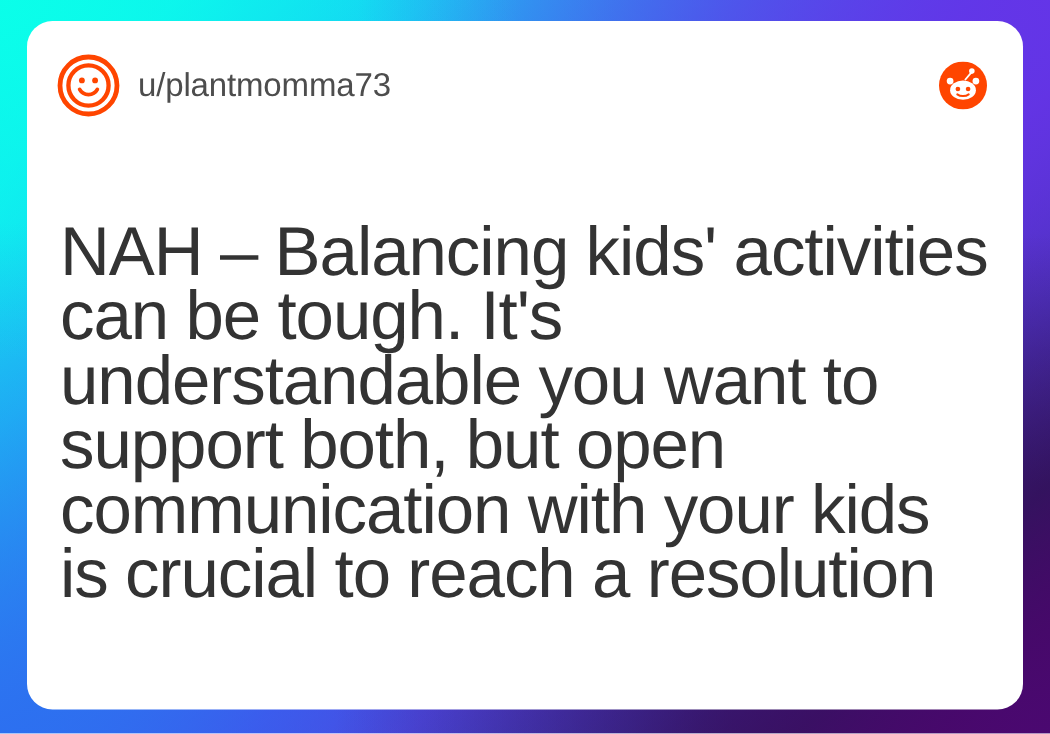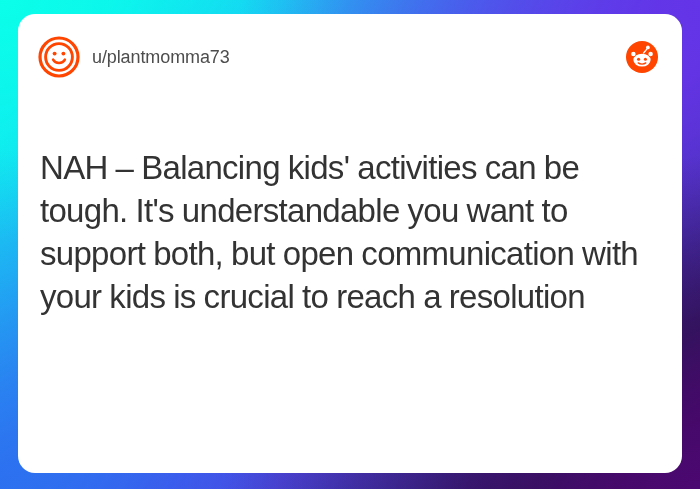--- a/index.html
+++ b/index.html
@@ -106,21 +106,21 @@
   .avatar {
     width: 42px;
     height: 42px;
     flex: 0 0 42px;
     display: block;
   }
 
   .username {
     margin-left: 12px;
     font-family: "Liberation Sans", sans-serif;
-    font-size: 18px;
+    font-size: 22px;
     font-weight: 400;
     color: #4d4d4d;
     letter-spacing: -0.1px;
     white-space: nowrap;
   }
 
   .header-spacer {
     flex: 1 1 auto;
   }
 
@@ -136,21 +136,21 @@
     position: absolute;
     left: 0;
     top: 132px;
     width: 100%;
     box-sizing: border-box;
     padding: 0 22px 0 22px;
   }
 
   .comment-text {
     font-family: "Liberation Sans", sans-serif;
-    font-size: 33px;
+    font-size: 46px;
     line-height: 43px;
     font-weight: 400;
     color: #333333;
     letter-spacing: -0.7px;
     word-spacing: -0.5px;
     margin: 0;
   }
 </style>
 </head>
 <body>

